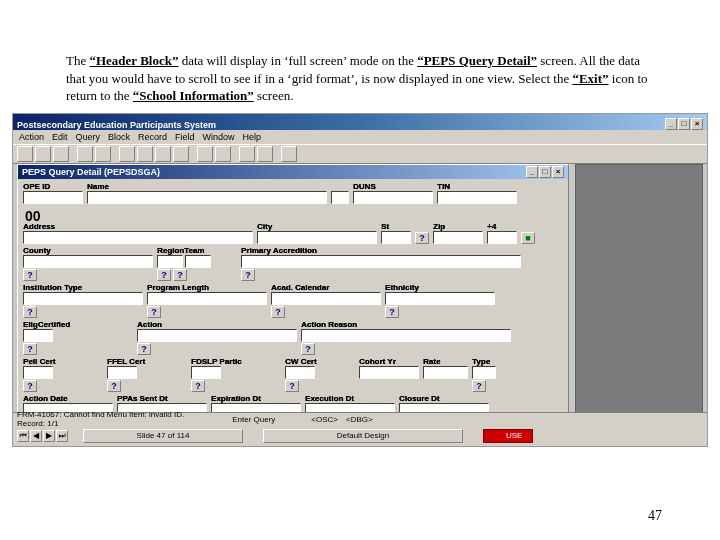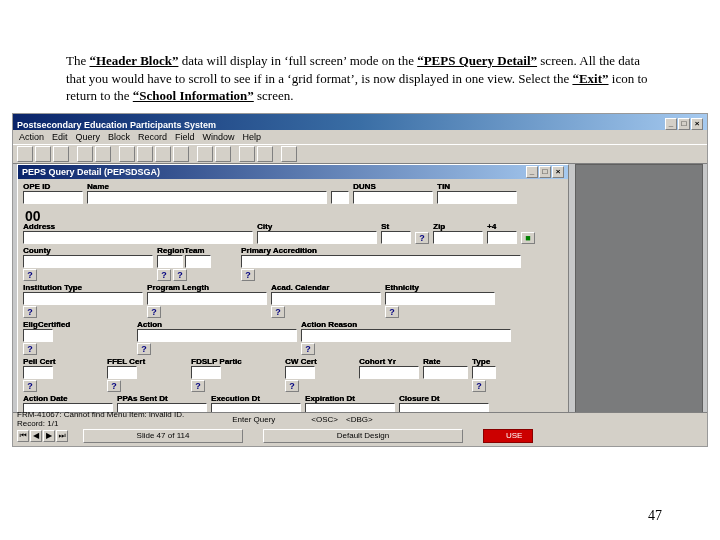--- a/index.html
+++ b/index.html
@@ -255,25 +255,25 @@
       <div class="form-row">
         <div class="fgroup" style="width:90px">
             <span class="flabel">Action Date</span>
             <div class="finput"></div>
           </div>
         <div class="fgroup" style="width:90px">
             <span class="flabel">PPAs Sent Dt</span>
             <div class="finput"></div>
           </div>
         <div class="fgroup" style="width:90px">
+            <span class="flabel">Expiration Dt</span>
+            <div class="finput"></div>
+          </div>
+        <div class="fgroup" style="width:90px">
             <span class="flabel">Execution Dt</span>
-            <div class="finput"></div>
-          </div>
-        <div class="fgroup" style="width:90px">
-            <span class="flabel">Expiration Dt</span>
             <div class="finput"></div>
           </div>
         <div class="fgroup" style="width:90px">
             <span class="flabel">Closure Dt</span>
             <div class="finput"></div>
           </div>
       </div>
 
     </div>
   </div>

